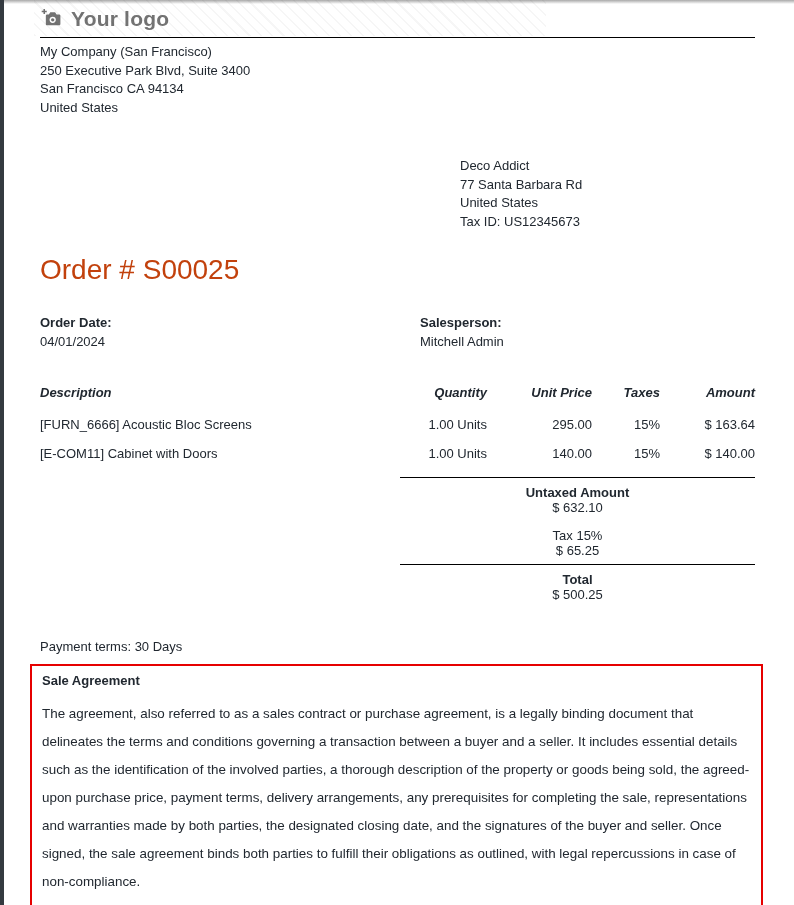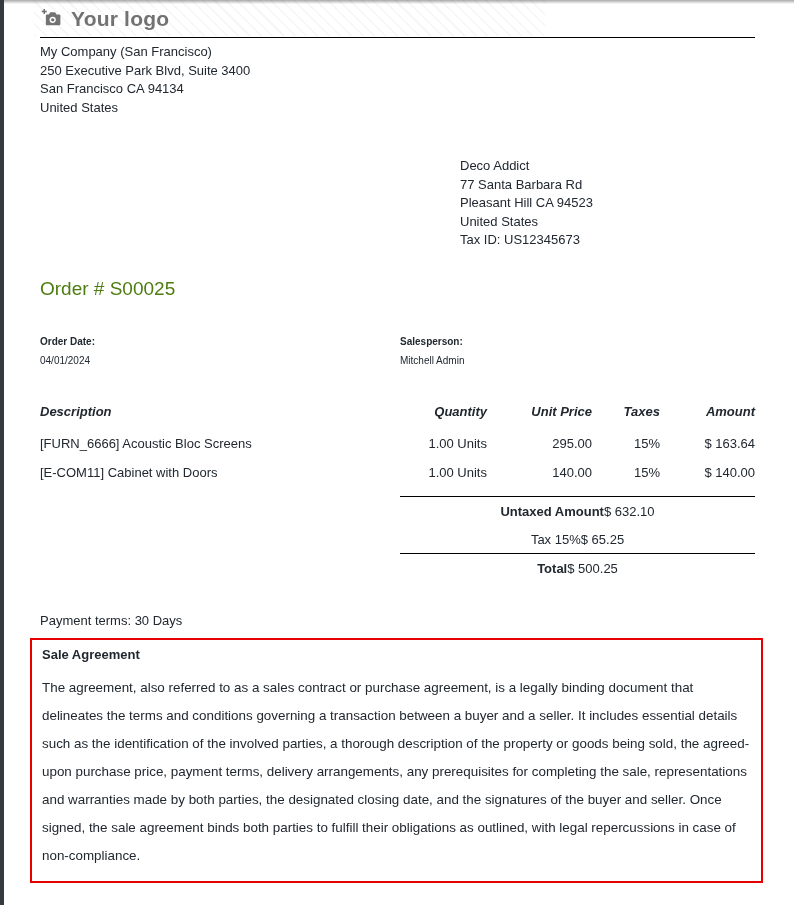--- a/index.html
+++ b/index.html
@@ -41,42 +41,42 @@
   }
   .logo-icon{flex:0 0 auto;display:block;}
   .logo-text{font-size:21px;font-weight:bold;letter-spacing:.2px;}
   .header-divider{
     border:none;border-top:1px solid var(--line);margin:4px 0 5px 0;
   }
   .addr{font-size:13px;line-height:18.5px;}
   .customer{margin-top:40px;margin-left:420px;}
   
   .order-title{
-    margin:22px 0 16px 0;font-size:19px;font-weight:400;color:#4d7c0f;line-height:34px;
+    margin:22px 0 16px 0;font-size:28px;font-weight:400;color:#c2410c;line-height:34px;
   }
-  .meta-row{display:flex;margin-top:26px;font-size:10px;line-height:19px;}
+  .meta-row{display:flex;margin-top:26px;font-size:13px;line-height:19px;gap:20px;}
   .meta-col1{width:360px;}
   .meta-label{font-weight:bold;}
   
   table.lines{
     width:100%;margin-top:34px;border-collapse:collapse;font-size:13px;
   }
   table.lines th{
     font-weight:bold;text-align:right;padding:0 0 10px 0;white-space:nowrap;font-style:italic;
   }
   table.lines th.desc, table.lines td.desc{text-align:left;}
   table.lines td{text-align:right;padding:7px 0;white-space:nowrap;}
   col.c-desc{width:auto;}
   col.c-qty{width:112px;}
   col.c-price{width:105px;}
   col.c-tax{width:68px;}
   col.c-amt{width:95px;}
   
   .totals{width:355px;margin-left:360px;margin-top:9px;font-size:13px;}
-  .trow{display:flex;justify-content:center;align-items:center;padding:7px 1px 6px 1px;}
+  .trow{display:flex;justify-content:flex-start;align-items:center;padding:7px 1px 6px 1px;flex-direction:column;}
   .trow .t-label{font-weight:normal;}
   .trow.strong .t-label{font-weight:bold;}
   .trow.b-top{border-top:1px solid var(--line);}
   
   .payment-terms{margin-top:31px;font-size:13px;}
   .agreement-box{
     margin:10px 0 0 -10px;width:733px;
     border:2px solid var(--accent-red);
     padding:6px 4px 11px 10px;
   }
@@ -106,21 +106,20 @@
   <div class="addr company">
     <div>My Company (San Francisco)</div>
     <div>250 Executive Park Blvd, Suite 3400</div>
     <div>San Francisco CA 94134</div>
     <div>United States</div>
   </div>
 
   <div class="addr customer">
     <div>Deco Addict</div>
     <div>77 Santa Barbara Rd</div>
-    <div>Pleasant Hill CA 94523</div>
     <div>United States</div>
     <div>Tax ID: US12345673</div>
   </div>
 
   <h1 class="order-title">Order # S00025</h1>
 
   <div class="meta-row">
     <div class="meta-col1">
       <div class="meta-label">Order Date:</div>
       <div class="meta-value">04/01/2024</div>

